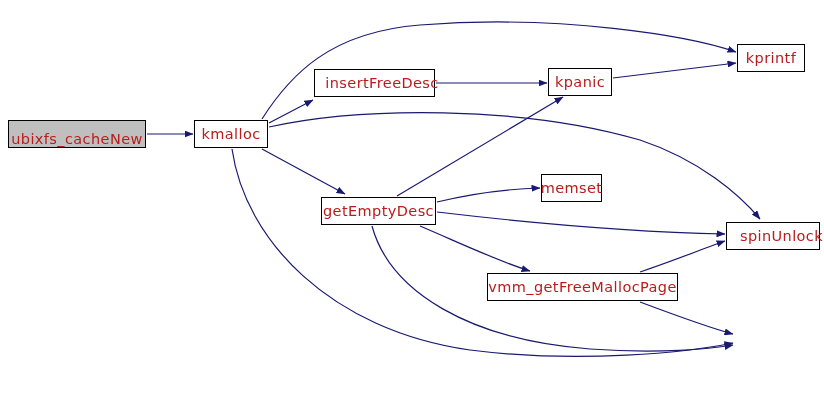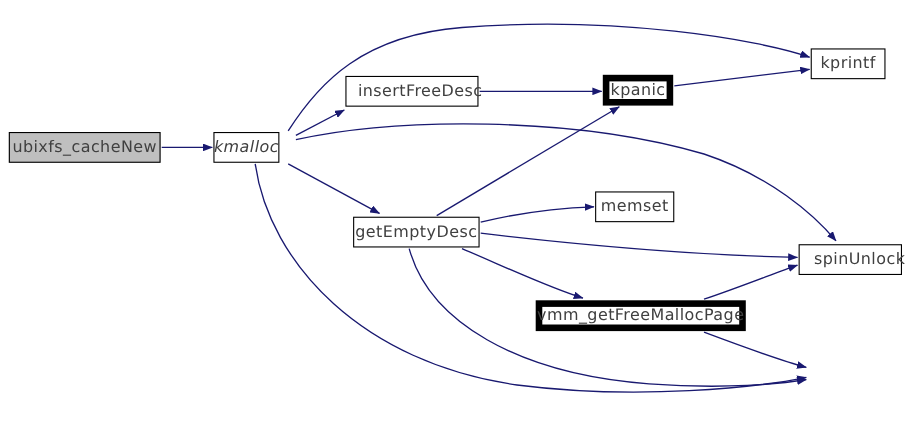--- a/index.html
+++ b/index.html
@@ -24,32 +24,33 @@
   }
   .gnode {
     position: absolute;
     box-sizing: border-box;
     display: flex;
     align-items: center;
     justify-content: center;
     height: 28px;
     border: 1px solid #000000;
     background: #ffffff;
-    color: #404040;
+    color: #b91c1c;
     font-size: 14.5px;
     letter-spacing: 0.4px;
     white-space: nowrap;
     z-index: 5;
   }
   .gnode.highlight {
     background: #bfbfbf;
     border-color: #000000;
+    align-items: flex-end;
   }
   .gnode.redborder {
-    border: 6px solid #000000;
+    border: 1px solid #000000;
   }
   .gnode-label {
     pointer-events: none;
   }
 </style>
 </head>
 <body>
 
 <div id="callgraph">
 
@@ -90,41 +91,41 @@
       <path d="M 640,272 C 670,262 705,248 725,241"></path>
 
       <path d="M 640,302 C 672,314 710,328 733,334"></path>
     </g>
   </svg>
 
   <div class="gnode highlight" style="left:8px;  top:120px; width:138px;">
     <span class="gnode-label">ubixfs_cacheNew</span>
   </div>
 
-  <div class="gnode" style="left:194px; top:120px; width:60px;font-style:italic;">
+  <div class="gnode" style="left:194px; top:120px; width:74px;">
     <span class="gnode-label">kmalloc</span>
   </div>
 
   <div class="gnode" style="left:314px; top:69px; width:121px;padding-left:15px;">
     <span class="gnode-label">insertFreeDesc</span>
   </div>
 
   <div class="gnode redborder" style="left:548px; top:68px; width:64px;">
     <span class="gnode-label">kpanic</span>
   </div>
 
   <div class="gnode" style="left:737px; top:44px; width:68px;">
     <span class="gnode-label">kprintf</span>
   </div>
 
   <div class="gnode" style="left:321px; top:197px; width:115px;">
     <span class="gnode-label">getEmptyDesc</span>
   </div>
 
-  <div class="gnode" style="left:541px; top:174px; width:72px;">
+  <div class="gnode" style="left:541px; top:174px; width:61px;">
     <span class="gnode-label">memset</span>
   </div>
 
   <div class="gnode" style="left:726px; top:222px; width:94px;padding-left:17px;">
     <span class="gnode-label">spinUnlock</span>
   </div>
 
   <div class="gnode redborder" style="left:487px; top:273px; width:191px;">
     <span class="gnode-label">vmm_getFreeMallocPage</span>
   </div>

